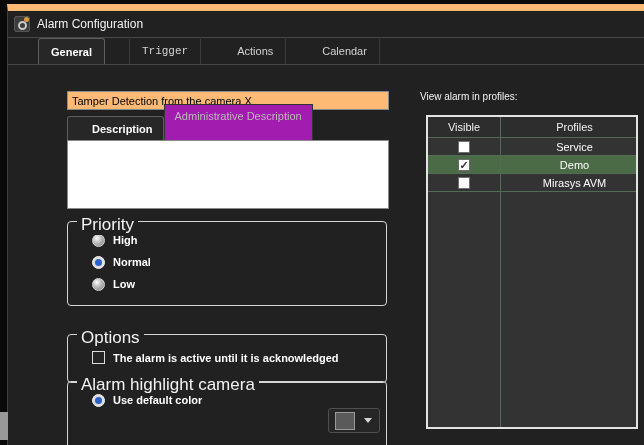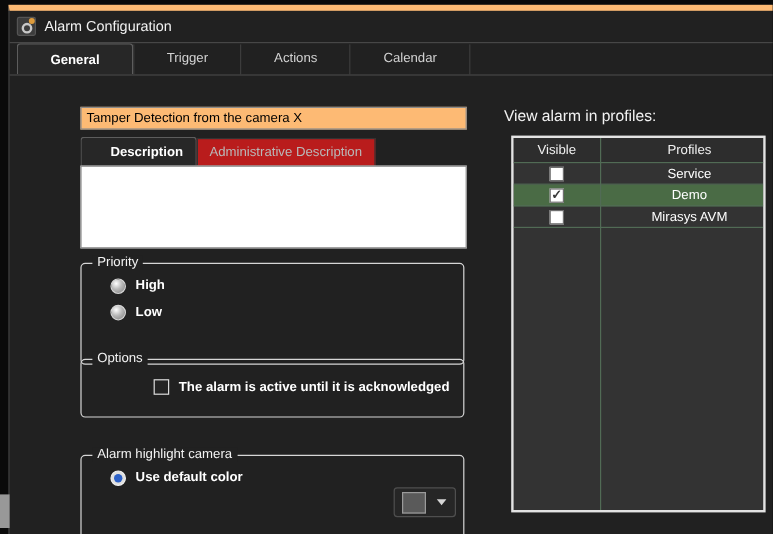--- a/index.html
+++ b/index.html
@@ -3,76 +3,76 @@
 <meta charset="utf-8">
 <style>
   html,body{margin:0;padding:0;}
   body{
     width:644px;height:445px;position:relative;overflow:hidden;
     background:#0a0a0a;color:#fff;
     font-family:"Liberation Sans",sans-serif;font-size:11px;
   }
   .window{
     position:absolute;left:7px;top:4px;width:637px;height:441px;
-    background:#212121;border-left:1px solid #3e3e3e;border-top:5px solid #fdba74;
+    background:#212121;border-left:1px solid #3e3e3e;border-top:7px solid #fdba74;
     box-sizing:border-box;
   }
   
   .titlebar{position:absolute;left:0;top:0;right:0;height:26px;display:flex;align-items:center;padding-left:6px;}
   .app-icon{position:relative;width:14px;height:14px;background:#3c3c3c;border:1px solid #555;border-radius:2px;margin-right:7px;}
   .app-icon .gear{position:absolute;left:3px;top:4px;width:5px;height:5px;border:2px solid #c9c9c9;border-radius:50%;}
   .app-icon .dot{position:absolute;right:0px;top:0px;width:5px;height:5px;background:#dd9b3c;border-radius:50%;}
   .title-text{font-size:12px;color:#f2f2f2;}
   .hline{position:absolute;left:0;right:0;height:1px;background:#474747;}
   
   .tabstrip{position:absolute;left:0;top:27px;right:0;height:26px;display:flex;align-items:flex-end;padding-left:6px;}
-  .tab{height:25px;line-height:25px;padding:0 27px;color:#d2d2d2;cursor:default;box-sizing:border-box;}
+  .tab{height:25px;line-height:25px;padding:0 12px;color:#d2d2d2;cursor:default;box-sizing:border-box;margin-left:24px;}
   .tab.active{background:#272727;border:1px solid #5d5d5d;border-bottom:none;border-radius:3px 3px 0 0;font-weight:bold;color:#fff;height:26px;line-height:26px;}
   .tab.inactive{border-right:1px solid #3c3c3c;}
-  .tab.inactive.first{border-left:1px solid #3c3c3c;}
+  .tab.inactive.first{border-left:1px solid #3c3c3c;font-family:Liberation Mono, monospace;}
   
   .name-input{
     position:absolute;left:59px;top:80px;width:322px;height:19px;box-sizing:border-box;
     background:#fdba74;color:#000;border:1px solid #8a8a8a;font-family:"Liberation Sans",sans-serif;
     font-size:11px;padding:0 4px;
   }
   .desc-tabs{position:absolute;left:59px;top:105px;height:24px;display:flex;align-items:flex-end;}
-  .dtab{height:23px;line-height:23px;padding:0 10px;color:#b9b9b9;background:#b91c1c;border:1px solid #333;border-bottom:none;box-sizing:border-box;}
+  .dtab{height:36px;line-height:23px;padding:0 10px;color:#b9b9b9;background:#a21caf;border:1px solid #333;border-bottom:none;box-sizing:border-box;}
   .dtab.active{background:#272727;border:1px solid #5d5d5d;border-bottom:none;border-radius:3px 3px 0 0;font-weight:bold;color:#fff;height:24px;line-height:24px;padding-left:24px;}
   .desc-area{
     position:absolute;left:59px;top:129px;width:322px;height:69px;box-sizing:border-box;
     background:#fff;border:1px solid #8a8a8a;resize:none;font-family:"Liberation Sans",sans-serif;font-size:11px;
   }
   .chev{position:absolute;width:7px;height:7px;border-left:2px solid #9d9d9d;border-top:2px solid #9d9d9d;}
   .chev.up{right:66px;top:136px;transform:rotate(45deg);}
   .chev.down{right:66px;top:186px;transform:rotate(225deg);}
   
   .gbox{position:absolute;left:59px;width:320px;border:1px solid #d6d6d6;border-radius:4px;box-sizing:border-box;}
-  .gbox .legend{position:absolute;top:-7px;left:9px;background:#212121;padding:0 4px;color:#f2f2f2;font-size:11px;}
+  .gbox .legend{position:absolute;top:-7px;left:9px;background:#212121;padding:0 4px;color:#f2f2f2;font-size:17px;}
   .gbox.priority{top:210px;height:85px;}
-  .gbox.options{top:290px;height:49px;padding-left:36px;}
+  .gbox.options{top:323px;height:49px;}
   .gbox.highlight{top:370px;height:72px;}
   .radio-row{display:flex;align-items:flex-start;margin-left:24px;height:22px;}
   .radio{width:11px;height:11px;border-radius:50%;margin-right:8px;flex:0 0 auto;
     background:radial-gradient(circle at 35% 30%, #ffffff, #b9b9b9 45%, #7e7e7e);border:1px solid #d6d6d6;}
   .radio.selected{background:#dfdfdf;position:relative;border:1px solid #f0f0f0;}
   .radio.selected::after{content:"";position:absolute;left:2px;top:2px;width:7px;height:7px;border-radius:50%;background:#2c61c8;}
   .radio-label{color:#fff;font-weight:bold;}
   .priority .radio-row:first-of-type{margin-top:12px;}
   .check-row{display:flex;align-items:flex-end;margin:16px 0 0 24px;}
   .checkbox{width:13px;height:13px;box-sizing:border-box;border:1px solid #dcdcdc;background:#242424;padding:2px;margin-right:8px;}
   .checkbox .fill{width:100%;height:100%;background:#a3adb8;}
   .check-label{font-weight:bold;color:#fff;}
   .highlight .radio-row:first-of-type{margin-top:12px;}
   .color-btn{position:absolute;right:6px;top:26px;width:52px;height:25px;box-sizing:border-box;
     border:1px solid #4f4f4f;border-radius:3px;background:#262626;display:flex;align-items:center;}
   .swatch{width:20px;height:18px;background:#5a5a5a;border:1px solid #9a9a9a;margin-left:6px;box-sizing:border-box;}
   .caret{width:0;height:0;border-left:4px solid transparent;border-right:4px solid transparent;border-top:5px solid #d6d6d6;margin-left:9px;}
   
-  .profiles-label{position:absolute;left:412px;top:80px;color:#f2f2f2;font-size:13px;}
+  .profiles-label{position:absolute;left:412px;top:80px;color:#f2f2f2;font-size:10px;}
   .ptable{position:absolute;left:418px;top:104px;width:212px;height:314px;box-sizing:border-box;
     border:2px solid #e3e3e3;background:#333;overflow:hidden;}
   .col-divider{position:absolute;left:72px;top:0;bottom:0;width:1px;background:#516b55;}
   .prow{display:flex;border-bottom:1px solid #516b55;height:17px;align-items:center;}
   .prow.header{height:20px;background:#2d2d2d;}
   .cell-visible{width:72px;display:flex;justify-content:center;align-items:center;box-sizing:border-box;}
   .cell-profile{flex:1;text-align:center;color:#fff;margin-left:13px;}
   .prow.header .cell-visible,.prow.header .cell-profile{color:#f0f0f0;}
   .prow.selected{background:#4a6b45;}
   .tcheck{width:12px;height:12px;background:#fff;border:1px solid #6e6e6e;box-sizing:border-box;
@@ -110,20 +110,24 @@
 
   <textarea class="desc-area" style=""></textarea>
   <span class="chev up"></span>
   <span class="chev down"></span>
 
   <div class="gbox priority">
     <span class="legend">Priority</span>
     <div class="radio-row">
       <span class="radio"></span>
       <span class="radio-label">High</span>
+    </div>
+    <div class="radio-row">
+      <span class="radio selected"></span>
+      <span class="radio-label">Normal</span>
     </div>
     <div class="radio-row">
       <span class="radio"></span>
       <span class="radio-label">Low</span>
     </div>
   </div>
 
   <div class="gbox options">
     <span class="legend">Options</span>
     <div class="check-row">

